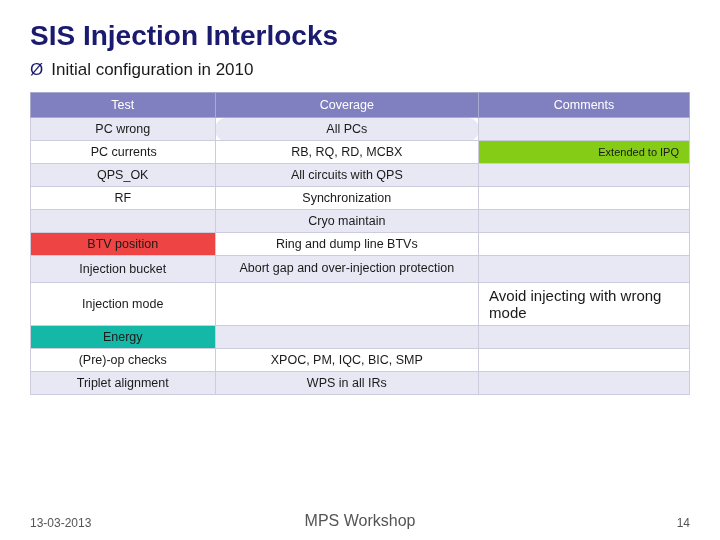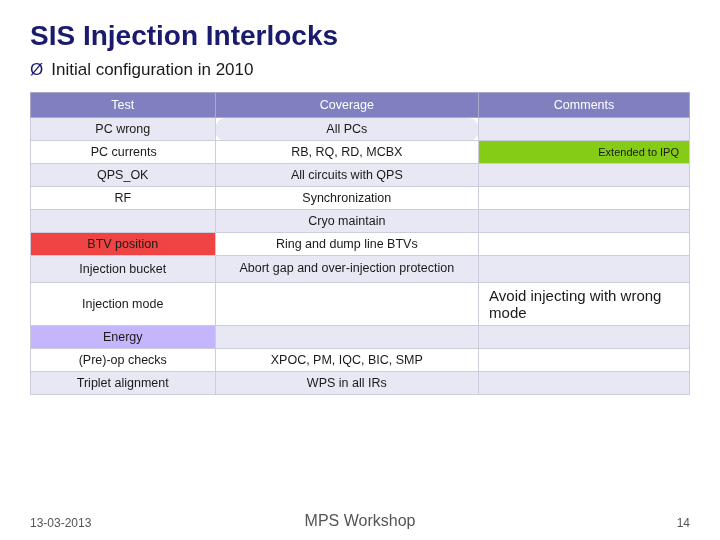--- a/index.html
+++ b/index.html
@@ -134,21 +134,21 @@
           <td style="background-color: rgb(232, 232, 245);">Injection bucket</td>
           <td style="background-color: rgb(232, 232, 245); line-height: 1.4;">Abort gap and over-injection protection</td>
           <td style="background-color: rgb(232, 232, 245);"></td>
         </tr>
         <tr>
           <td style="background-color: rgb(255, 255, 255);">Injection mode</td>
           <td style="background-color: rgb(255, 255, 255);"></td>
           <td style="background-color: rgb(255, 255, 255); font-size: 15px; text-align: left;">Avoid injecting with wrong mode</td>
         </tr>
         <tr>
-          <td style="background-color: #c4b5fd;">Energy</td>
+          <td style="background-color: #14b8a6;">Energy</td>
           <td style="background-color: rgb(232, 232, 245);"></td>
           <td style="background-color: rgb(232, 232, 245);"></td>
         </tr>
         <tr>
           <td style="background-color: rgb(255, 255, 255);">(Pre)-op checks</td>
           <td style="background-color: rgb(255, 255, 255);">XPOC, PM, IQC, BIC, SMP</td>
           <td style="background-color: rgb(255, 255, 255);"></td>
         </tr>
         <tr>
           <td style="background-color: rgb(232, 232, 245);">Triplet alignment</td>

